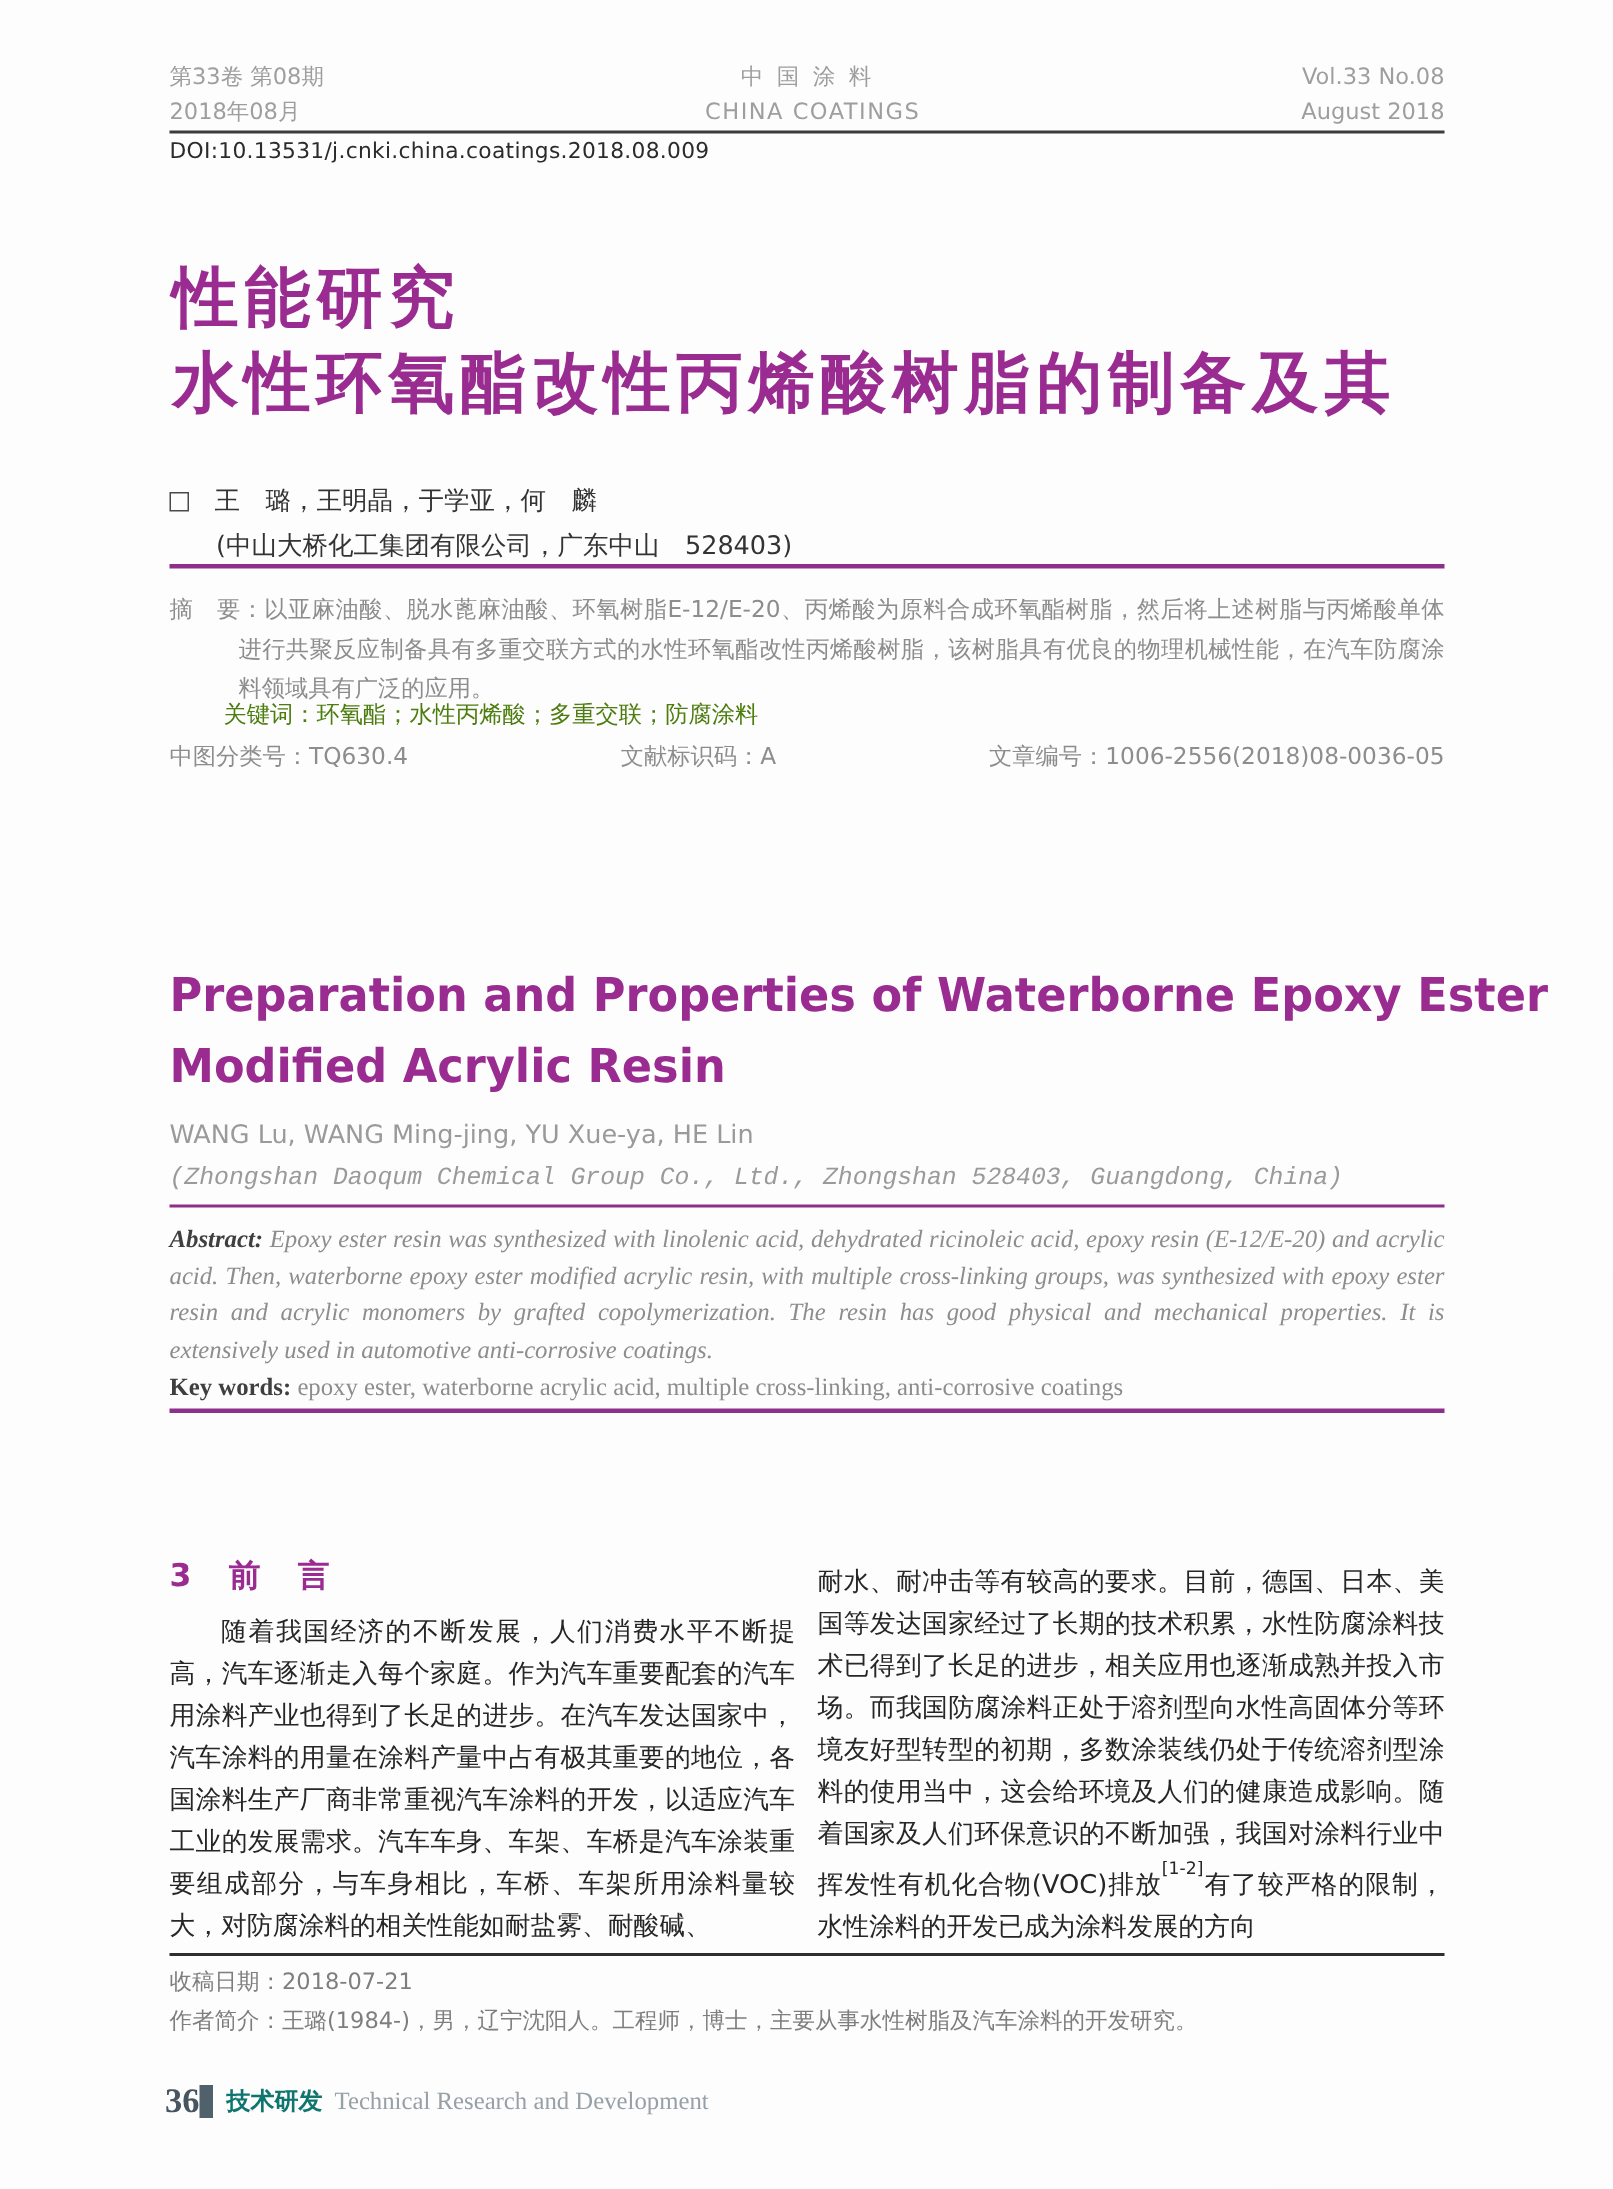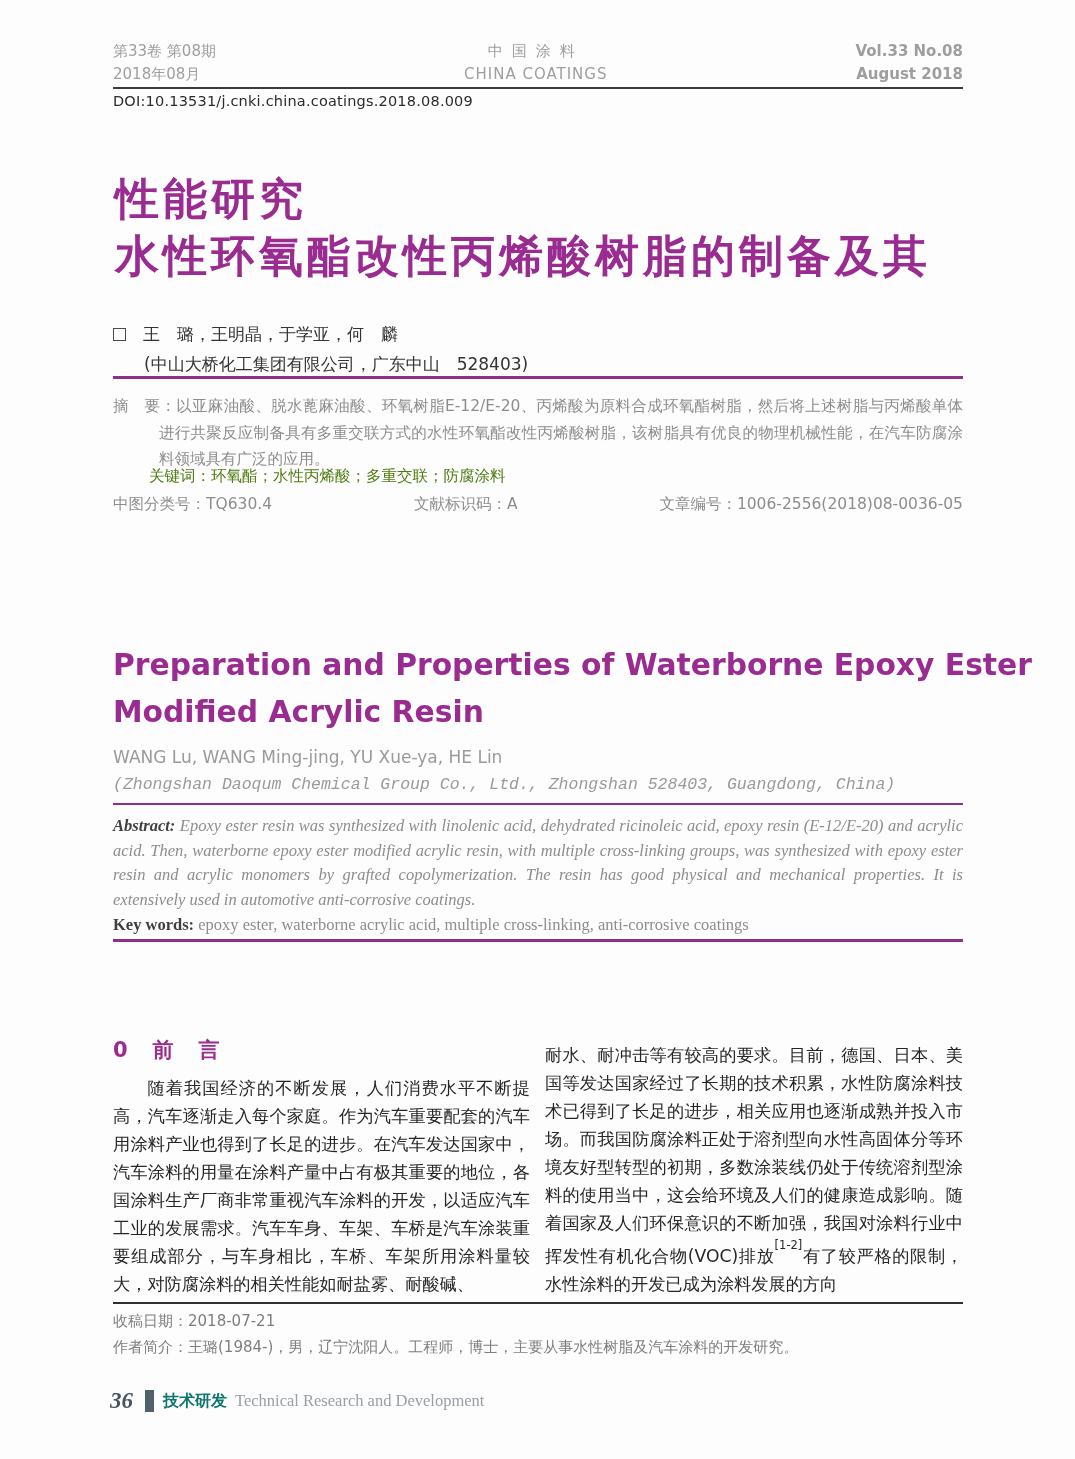--- a/index.html
+++ b/index.html
@@ -12,21 +12,21 @@
     font-family: "DejaVu Sans", sans-serif;
     overflow: hidden;
   }
   
   .header {
     position: absolute; left: 113px; right: 112px; top: 40px;
     display: flex; justify-content: space-between;
     color: #9e9e9e; font-size: 15px; line-height: 23px;
   }
   .header .c { text-align: center; }
-  .header .r { text-align: right; font-weight: bold; }
+  .header .r { text-align: right; }
   .journal-cn { letter-spacing: 9px; }
   .journal-en { letter-spacing: 1px; }
   .header-rule { position: absolute; left: 113px; right: 112px; top: 87px; height: 2px; background: #3c3c3c; }
   .doi { position: absolute; left: 113px; top: 93px; font-size: 14.5px; color: #2b2b2b; letter-spacing: 0.2px; }
 
   
   .title-cn {
     position: absolute; left: 115px; top: 170px; width: 880px;
     color: #9a2b90; font-size: 44px; font-weight: bold;
     line-height: 57px; letter-spacing: 4px;
@@ -93,22 +93,22 @@
   .indent { text-indent: 2em; }
   .ref-sup { font-size: 11.5px; position: relative; top: -6px; }
 
   
   .footnote-rule { position: absolute; left: 113px; right: 112px; top: 1302px; height: 2px; background: #2f2f2f; }
   .footnote { position: absolute; left: 113px; color: #7e7e7e; font-size: 15px; }
   .fn1 { top: 1312px; }
   .fn2 { top: 1338px; }
   .footer-bar { position: absolute; left: 110px; top: 1388px; display: flex; align-items: center; }
   .pageno {
-    font-family: "Liberation Serif", serif; font-style: italic; font-weight: bold;
-    font-size: 23px; color: #46555f; margin-right: 12px;
+    font-family: "Liberation Serif", serif; font-weight: bold;
+    font-size: 23px; color: #46555f; margin-right: 0;
   }
   .vbar { width: 9px; height: 22px; background: #51616b; margin-right: 9px; }
   .sec-cn { color: #0f766e; font-size: 16px; font-weight: bold; margin-right: 8px; }
   .sec-en { color: #97a0a6; font-size: 16.5px; font-family: "Liberation Serif", serif; }
 </style>
 </head>
 <body>
 
 <div class="page">
 
@@ -165,21 +165,21 @@
 
   <p class="abstract-en" style="margin:0;font-style:italic;">
     <span class="lbl">Abstract:</span><span> Epoxy ester resin was synthesized with linolenic acid, dehydrated ricinoleic acid, epoxy resin (E-12/E-20) and acrylic acid. Then, waterborne epoxy ester modified acrylic resin, with multiple cross-linking groups, was synthesized with epoxy ester resin and acrylic monomers by grafted copolymerization. The resin has good physical and mechanical properties. It is extensively used in automotive anti-corrosive coatings.</span>
   </p>
   <div class="keywords-en">
     <span class="lbl">Key words:</span><span> epoxy ester, waterborne acrylic acid, multiple cross-linking, anti-corrosive coatings</span>
   </div>
   <div class="rule-purple rp3"></div>
 
   <div class="col-left">
-    <h3 class="sec-heading">0　前　言</h3>
+    <h3 class="sec-heading">3　前　言</h3>
     <p class="body-par indent">随着我国经济的不断发展，人们消费水平不断提高，汽车逐渐走入每个家庭。作为汽车重要配套的汽车用涂料产业也得到了长足的进步。在汽车发达国家中，汽车涂料的用量在涂料产量中占有极其重要的地位，各国涂料生产厂商非常重视汽车涂料的开发，以适应汽车工业的发展需求。汽车车身、车架、车桥是汽车涂装重要组成部分，与车身相比，车桥、车架所用涂料量较大，对防腐涂料的相关性能如耐盐雾、耐酸碱、</p>
   </div>
   <div class="col-right">
     <p class="body-par">
       <span>耐水、耐冲击等有较高的要求。目前，德国、日本、美国等发达国家经过了长期的技术积累，水性防腐涂料技术已得到了长足的进步，相关应用也逐渐成熟并投入市场。而我国防腐涂料正处于溶剂型向水性高固体分等环境友好型转型的初期，多数涂装线仍处于传统溶剂型涂料的使用当中，这会给环境及人们的健康造成影响。随着国家及人们环保意识的不断加强，我国对涂料行业中挥发性有机化合物(VOC)排放</span><sup class="ref-sup">[1-2]</sup><span>有了较严格的限制，水性涂料的开发已成为涂料发展的方向</span>
     </p>
   </div>
 
   <div class="footnote-rule"></div>
   <div class="footnote fn1">收稿日期：2018-07-21</div>

